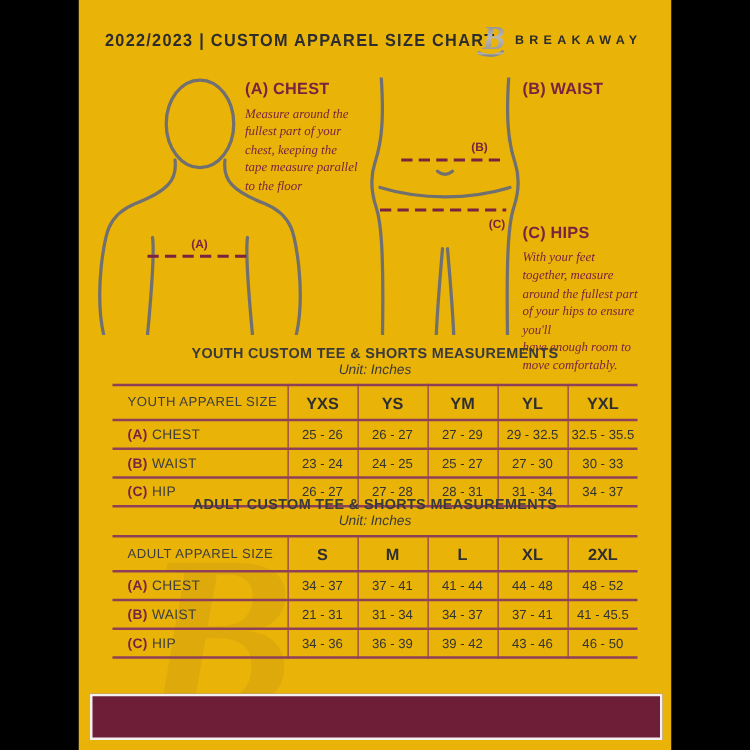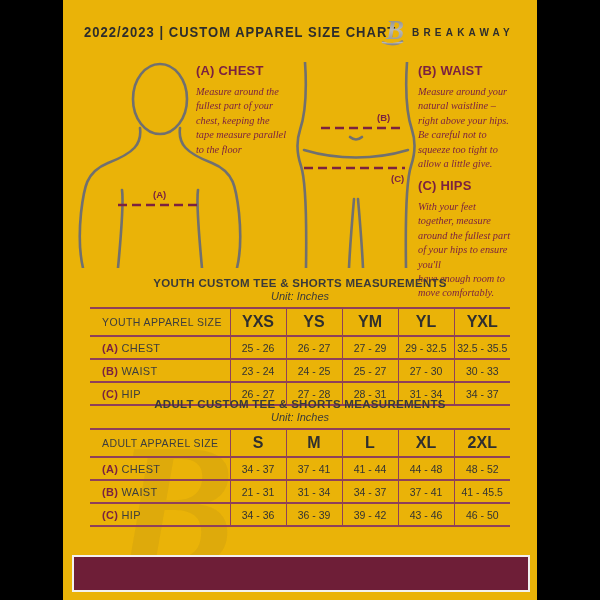--- a/index.html
+++ b/index.html
@@ -31,21 +31,21 @@
   #youth-block { top:277px; }
   #adult-block { top:398px; }
   .ttitle { font-size:11.5px; font-weight:bold; color:#3a3a3a; letter-spacing:.3px; }
   .tunit  { font-size:11px; font-style:italic; color:#3a3a3a; margin-top:1px; }
   table { border-collapse:collapse; width:420px; margin-top:5px; table-layout:fixed; }
   th, td { border-left:1px solid #8f4059; height:23px; font-size:10.5px; color:#333;
            text-align:center; vertical-align:middle; padding:0; }
   tr { border-top:2px solid #8f4059; border-bottom:2px solid #8f4059; }
   th:first-child, td:first-child { border-left:none; width:140px; text-align:left; padding-left:12px; }
   thead tr { height:28px; }
-  thead th { font-weight:bold; font-size:16px; color:#2f2f2f; }
+  thead th { font-weight:bold; font-size:13px; color:#2f2f2f; }
   thead th:first-child { font-weight:normal; font-size:10.5px; letter-spacing:.4px; color:#3d3d3d; }
   tbody td:first-child { font-size:11px; color:#3d3d3d; letter-spacing:.3px; }
   .rowkey { color:#7b2240; font-weight:bold; }
 
   
   .wm { position:absolute; left:52px; top:418px; font-family:"Liberation Serif", serif;
         font-style:italic; font-weight:bold; font-size:180px; line-height:1;
         color:rgba(70,62,58,.07); z-index:1; pointer-events:none; }
   .footer { position:absolute; left:9px; top:555px; width:458px; height:37px;
             background:#6e1e37; border:2px solid #f2f1ef; z-index:3; }
@@ -100,26 +100,20 @@
   <div class="instr" id="instr-a">
     <h3>(A) CHEST</h3>
     <p>Measure around the
 fullest part of your
 chest, keeping the
 tape measure parallel
 to the floor</p>
   </div>
   <div class="instr" id="instr-b">
     <h3>(B) WAIST</h3>
-    <p>Measure around your
-natural waistline –
-right above your hips.
-Be careful not to
-squeeze too tight to
-allow a little give.</p>
   </div>
   <div class="instr" id="instr-c">
     <h3>(C) HIPS</h3>
     <p>With your feet
 together, measure
 around the fullest part
 of your hips to ensure
 you'll
 have enough room to
 move comfortably.</p>

